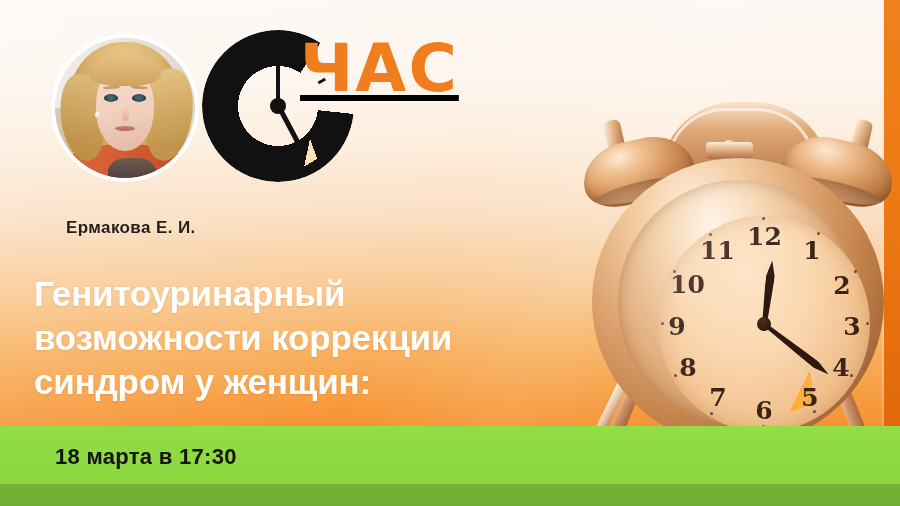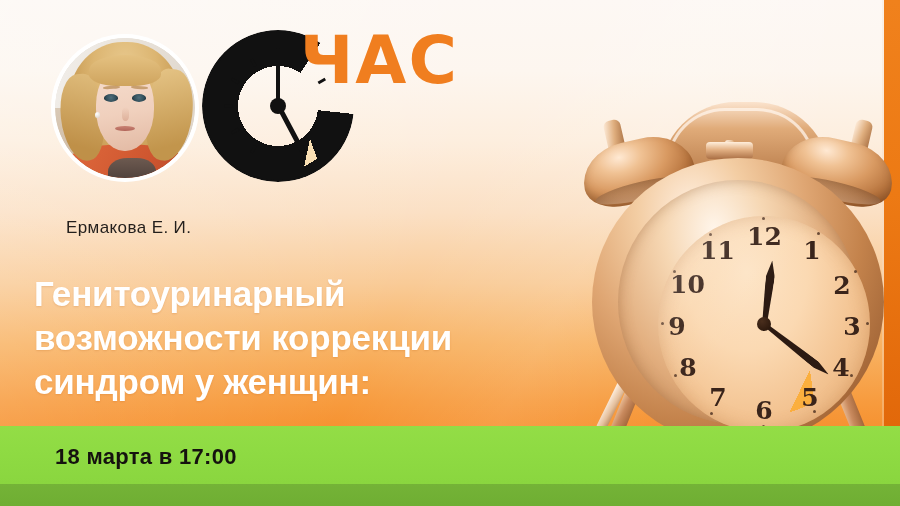--- a/index.html
+++ b/index.html
@@ -93,34 +93,34 @@
     -webkit-mask:radial-gradient(circle at 0 0, #000 0 66px, transparent 66px);
             mask:radial-gradient(circle at 0 0, #000 0 66px, transparent 66px);
     transform-origin:0 0;
   }
   .logo-hand{position:absolute;left:50%;top:50%;background:#111;transform-origin:50% 100%;border-radius:1px;}
   #logo-hand-min{width:4px;height:58px;margin-left:-2px;margin-top:-58px;transform:rotate(0deg);}
   #logo-hand-hr{width:5px;height:52px;margin-left:-2.5px;margin-top:-52px;transform:rotate(152deg);}
   #logo-center{position:absolute;left:50%;top:50%;width:16px;height:16px;margin:-8px 0 0 -8px;border-radius:50%;background:#111;}
 
   
-  #wordmark{position:absolute;left:300px;top:28px;width:230px;}
+  #wordmark{position:absolute;left:300px;top:36px;width:230px;text-decoration:underline;}
   #chas-word{
     font-size:66px;line-height:66px;font-weight:bold;color:#f07e1f;letter-spacing:2px;
     font-family:"DejaVu Sans","Liberation Sans",sans-serif;
   }
   #chas-sub{
     margin-top:7px;display:inline-block;background:#f0831f;color:#fff;
     font-size:11.5px;font-weight:bold;letter-spacing:.6px;padding:5px 9px 5px 9px;
     font-family:"Liberation Sans",sans-serif;white-space:nowrap;
   }
 
   
   #presenter-name{
-    position:absolute;left:66px;top:218px;font-size:17px;font-weight:normal;color:#231f1c;
+    position:absolute;left:66px;top:218px;font-size:17px;font-weight:bold;color:#231f1c;
     letter-spacing:.4px;
   }
 
   
   #talk-title{
     position:absolute;left:34px;top:272px;width:530px;color:#fff;font-weight:bold;
     font-size:35px;line-height:44px;letter-spacing:-0.2px;
     text-shadow:0 1px 2px rgba(170,80,10,.18);
   }
   #talk-title .ln{display:block;}
@@ -278,21 +278,21 @@
           <div class="hand" id="hand-hour"></div>
           <div id="hand-pin"></div>
         </div>
         <div id="glass"></div>
       </div>
     </div>
   </div>
 
   <div id="table-top"></div>
   <div id="table-front"></div>
-  <div id="date-label">18 марта в 17:00</div>
+  <div id="date-label">18 марта в 17:30</div>
 
   <div id="avatar-wrap">
     <div id="avatar-photo">
       <div class="p-bgwall"></div>
       <div class="p-bgwall2"></div>
       <div class="p-hair"></div>
       <div class="p-shoulder"></div>
       <div class="p-shoulder2"></div>
       <div class="p-hairL"></div>
       <div class="p-hairR"></div>

